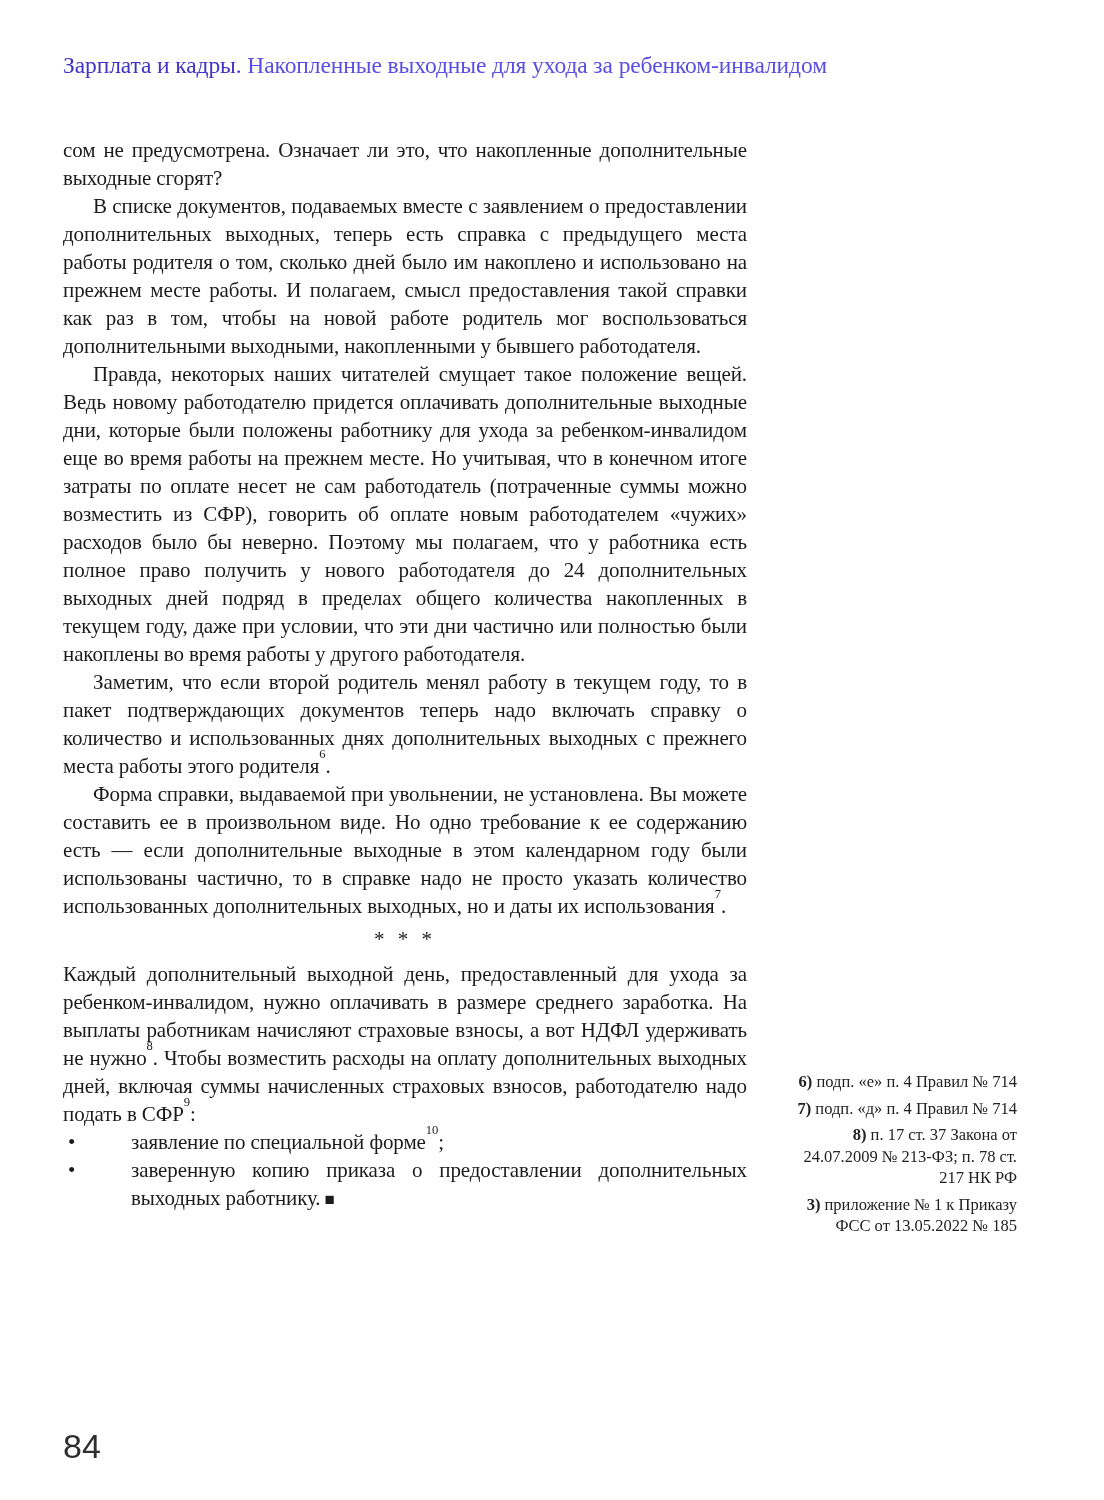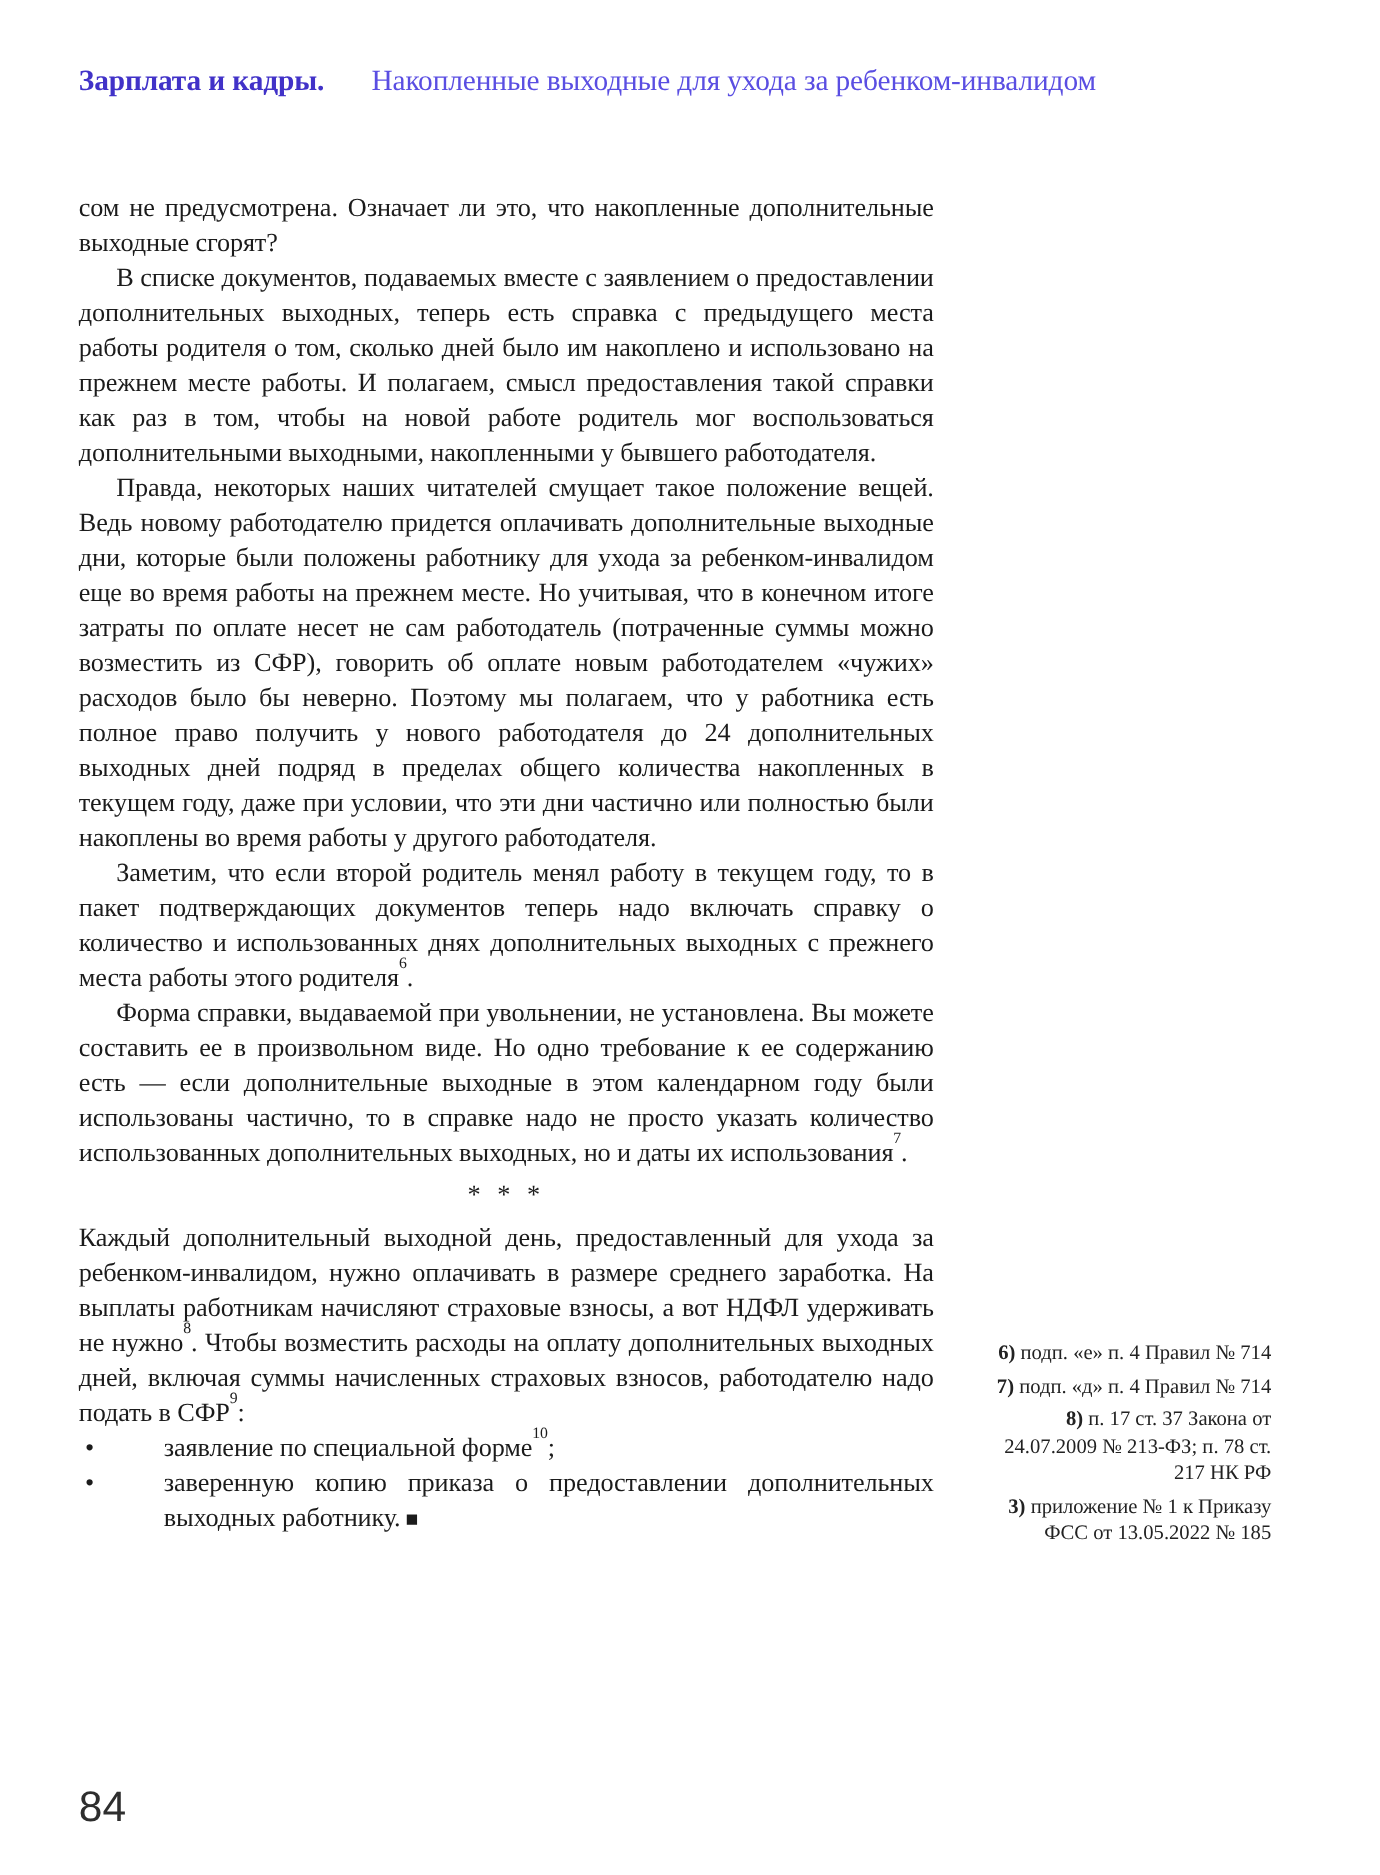--- a/index.html
+++ b/index.html
@@ -11,26 +11,26 @@
     overflow:hidden;
   }
   .page { position:absolute; inset:0; }
 
   
   .header {
     position:absolute; left:63px; top:50px; width:1000px;
     font-size:23.5px; line-height:30px; white-space:nowrap;
     letter-spacing:-0.1px;
   }
-  .rubric { font-weight:bold; color:#4132c8; }
-  .title  { color:#5a4ee2;margin-left:32px; }
+  .rubric { font-weight:normal; color:#4132c8; }
+  .title  { color:#5a4ee2; }
 
   
   .body-col {
-    position:absolute; left:63px; top:152px; width:684px;
+    position:absolute; left:63px; top:136px; width:684px;
     font-size:21px; line-height:28px; color:#1b1b1b;
     text-align:justify; letter-spacing:-0.1px;
   }
   .bp { margin:0; text-indent:30px; }
   .bp.noind { text-indent:0; }
   sup.fnref {
     font-size:0.60em; line-height:0;
     position:relative; top:-0.55em;
   }
   .divider {

